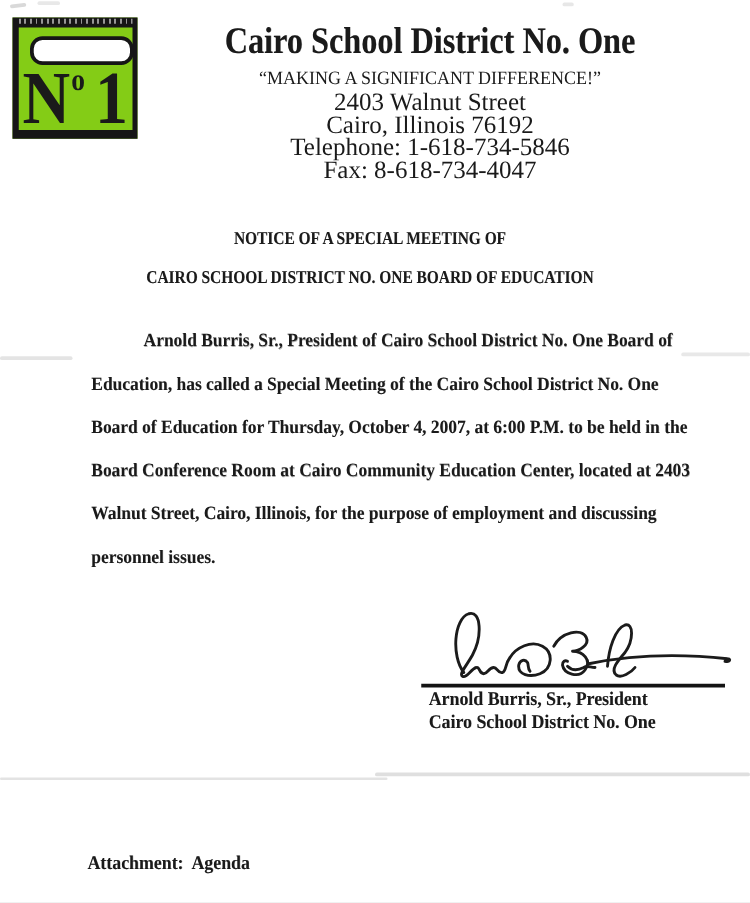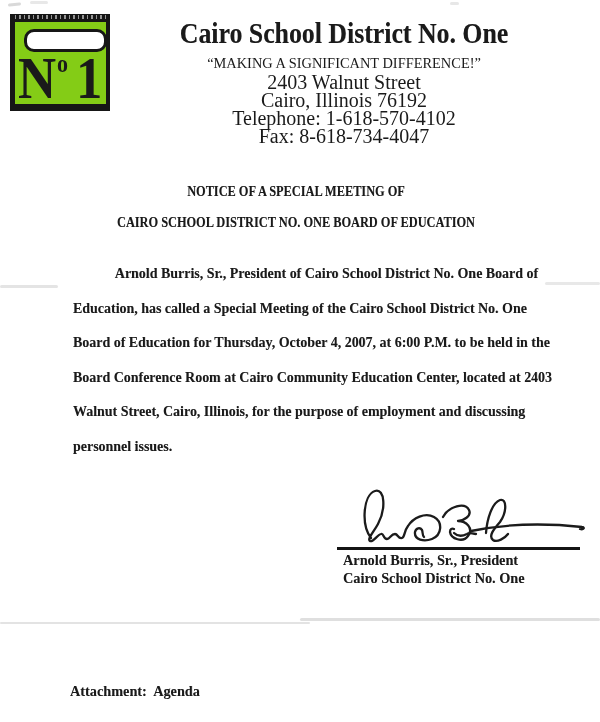--- a/index.html
+++ b/index.html
@@ -107,21 +107,21 @@
       <div class="logo-banner"></div>
       <div class="logo-number"><span class="ln">N</span><span class="lo">o</span><span class="ld">1</span></div>
     </div>
 
     <div class="header-text">
       <h1 class="lh-title">Cairo School District No. One</h1>
       <div class="lh-tagline">“MAKING A SIGNIFICANT DIFFERENCE!”</div>
       <div class="lh-addr-block">
         <div class="lh-addr">2403 Walnut Street</div>
         <div class="lh-addr">Cairo, Illinois 76192</div>
-        <div class="lh-addr">Telephone: 1-618-570-4102</div>
+        <div class="lh-addr">Telephone: 1-618-734-5846</div>
         <div class="lh-addr">Fax: 8-618-734-4047</div>
       </div>
     </div>
   </div>
 
   <div class="notice-heading nh1">NOTICE OF A SPECIAL MEETING OF</div>
   <div class="notice-heading nh2">CAIRO SCHOOL DISTRICT NO. ONE BOARD OF EDUCATION</div>
 
   <div class="body-text">
     <div class="body-line first">Arnold Burris, Sr., President of Cairo School District No. One Board of</div>

